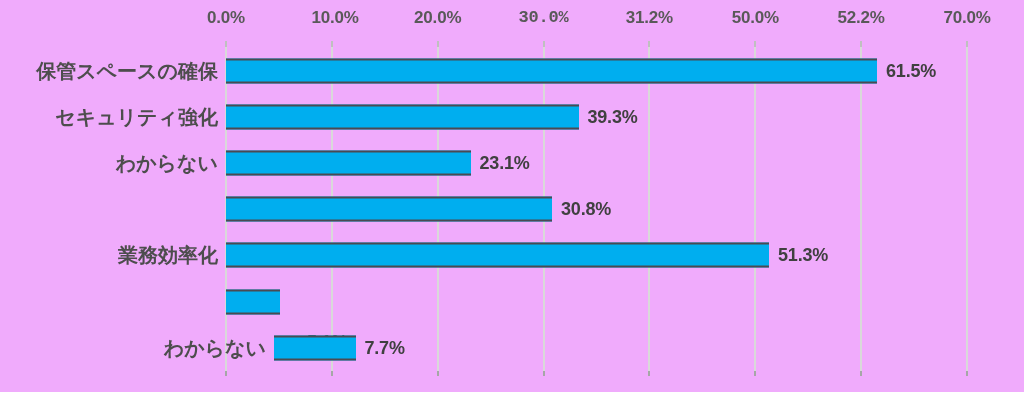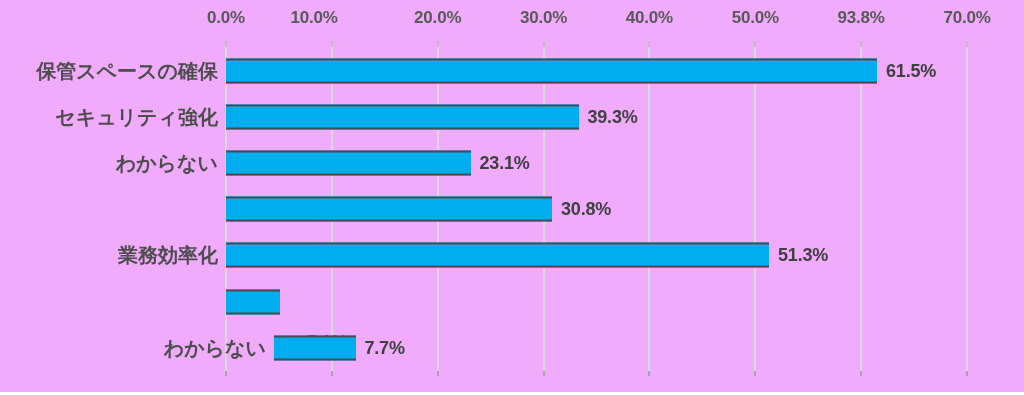--- a/index.html
+++ b/index.html
@@ -132,26 +132,26 @@
     background: #d9d9d9;
   }
 </style>
 </head>
 <body>
 
 <div id="chart-root">
 
   <div class="x-axis-labels">
       <div class="x-tick-label" style="left: 226px;">0.0%</div>
-      <div class="x-tick-label" style="left: 314px; text-align: center;">10.0%</div>
+      <div class="x-tick-label" style="left: 335px; text-align: center;">10.0%</div>
       <div class="x-tick-label" style="left: 437.714px;">20.0%</div>
-      <div class="x-tick-label" style="left: 543.571px;">30.0%</div>
-      <div class="x-tick-label" style="left: 649.428px;">40.0%</div>
+      <div class="x-tick-label" style="left: 543.571px; font-family: Liberation Mono, monospace;">30.0%</div>
+      <div class="x-tick-label" style="left: 649.428px;">31.2%</div>
       <div class="x-tick-label" style="left: 755.285px;">50.0%</div>
-      <div class="x-tick-label" style="left: 861.142px;">93.8%</div>
+      <div class="x-tick-label" style="left: 861.142px;">52.2%</div>
       <div class="x-tick-label" style="left: 966.999px;">70.0%</div>
     </div>
 
   <div class="gridlines">
       <div class="gridline" style="left: 225px; background: rgb(217, 217, 217);"></div>
       <div class="tick-stub-top" style="left: 225px;"></div>
       <div class="tick-stub-bottom" style="left: 225px;"></div>
       <div class="gridline" style="left: 330.857px; background: rgb(217, 217, 217);"></div>
       <div class="tick-stub-top" style="left: 330.857px;"></div>
       <div class="tick-stub-bottom" style="left: 330.857px;"></div>

